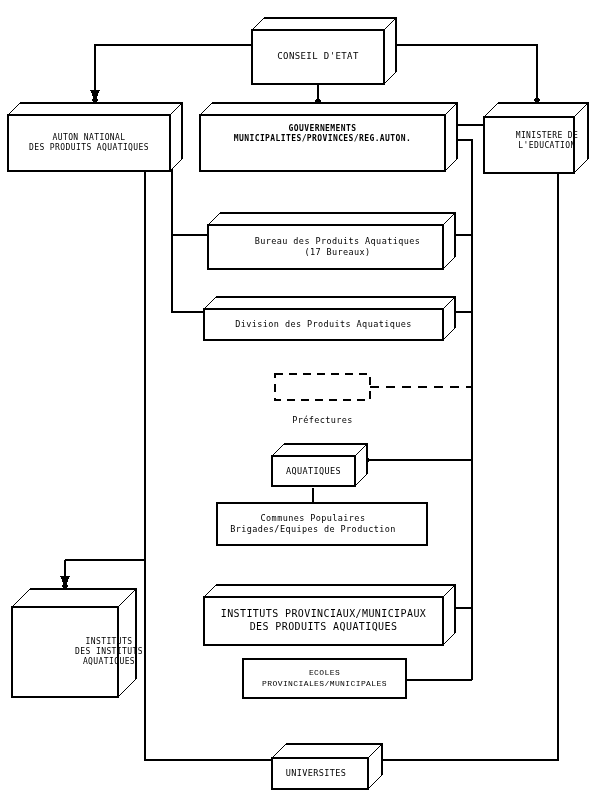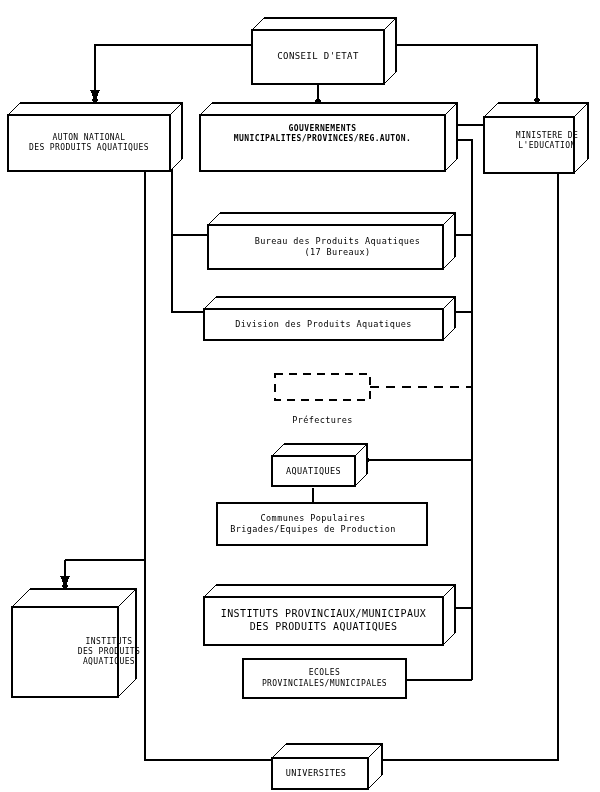--- a/index.html
+++ b/index.html
@@ -155,16 +155,16 @@
     <div class="lbl" style="left: 252px; top: 30px; width: 132px; height: 54px; display: flex; flex-direction: column; justify-content: center; align-items: center; font-size: 9px;"><span>CONSEIL D'ETAT</span></div>
     <div class="lbl" style="left: 8px; top: 115px; width: 162px; height: 56px; display: flex; flex-direction: column; justify-content: center; align-items: center; font-size: 8px;"><span>AUTON NATIONAL</span><span>DES PRODUITS AQUATIQUES</span></div>
     <div class="lbl" style="left: 200px; top: 106px; width: 245px; height: 56px; display: flex; flex-direction: column; justify-content: center; align-items: center; font-size: 8px; font-weight: bold;"><span>GOUVERNEMENTS</span><span>MUNICIPALITES/PROVINCES/REG.AUTON.</span></div>
     <div class="lbl" style="left: 484px; top: 117px; width: 90px; height: 48px; display: flex; flex-direction: column; justify-content: center; align-items: center; font-size: 8px; padding-left: 18px;"><span>MINISTERE DE</span><span>L'EDUCATION</span></div>
     <div class="lbl" style="left: 208px; top: 225px; width: 259px; height: 44px; display: flex; flex-direction: column; justify-content: center; align-items: center; font-size: 8.5px;"><span>Bureau des Produits Aquatiques</span><span>(17 Bureaux)</span></div>
     <div class="lbl" style="left: 204px; top: 309px; width: 239px; height: 31px; display: flex; flex-direction: column; justify-content: center; align-items: center; font-size: 8.5px;"><span>Division des Produits Aquatiques</span></div>
     <div class="lbl" style="left: 275px; top: 374px; width: 95px; height: 26px; display: flex; flex-direction: column; justify-content: center; align-items: center; font-size: 8.5px; margin-top: 33px;"><span>Préfectures</span></div>
     <div class="lbl" style="left: 272px; top: 456px; width: 83px; height: 30px; display: flex; flex-direction: column; justify-content: center; align-items: center; font-size: 8.5px;"><span>AQUATIQUES</span></div>
     <div class="lbl" style="left: 217px; top: 503px; width: 192px; height: 42px; display: flex; flex-direction: column; justify-content: center; align-items: center; font-size: 8.5px;"><span>Communes Populaires</span><span>Brigades/Equipes de Production</span></div>
     <div class="lbl" style="left: 204px; top: 597px; width: 239px; height: 48px; display: flex; flex-direction: column; justify-content: center; align-items: center; font-size: 10px;"><span>INSTITUTS PROVINCIAUX/MUNICIPAUX</span><span>DES PRODUITS AQUATIQUES</span></div>
-    <div class="lbl" style="left: 243px; top: 659px; width: 163px; height: 39px; display: flex; flex-direction: column; justify-content: center; align-items: center; font-size: 8px;"><span>ECOLES</span><span>PROVINCIALES/MUNICIPALES</span></div>
-    <div class="lbl" style="left: 12px; top: 607px; width: 106px; height: 90px; display: flex; flex-direction: column; justify-content: center; align-items: center; font-size: 8px; padding-left: 44px;"><span>INSTITUTS</span><span>DES PRODUITS</span><span>AQUATIQUES</span></div>
+    <div class="lbl" style="left: 243px; top: 659px; width: 163px; height: 39px; display: flex; flex-direction: column; justify-content: center; align-items: center; font-size: 8px; font-family: Liberation Mono, monospace;"><span>ECOLES</span><span>PROVINCIALES/MUNICIPALES</span></div>
+    <div class="lbl" style="left: 12px; top: 607px; width: 106px; height: 90px; display: flex; flex-direction: column; justify-content: center; align-items: center; font-size: 8px; padding-left: 44px;"><span>INSTITUTS</span><span>DES INSTITUTS</span><span>AQUATIQUES</span></div>
     <div class="lbl" style="left: 272px; top: 758px; width: 88px; height: 31px; display: flex; flex-direction: column; justify-content: center; align-items: center; font-size: 8.5px;"><span>UNIVERSITES</span></div>
   </div>
 
 </body></html>

